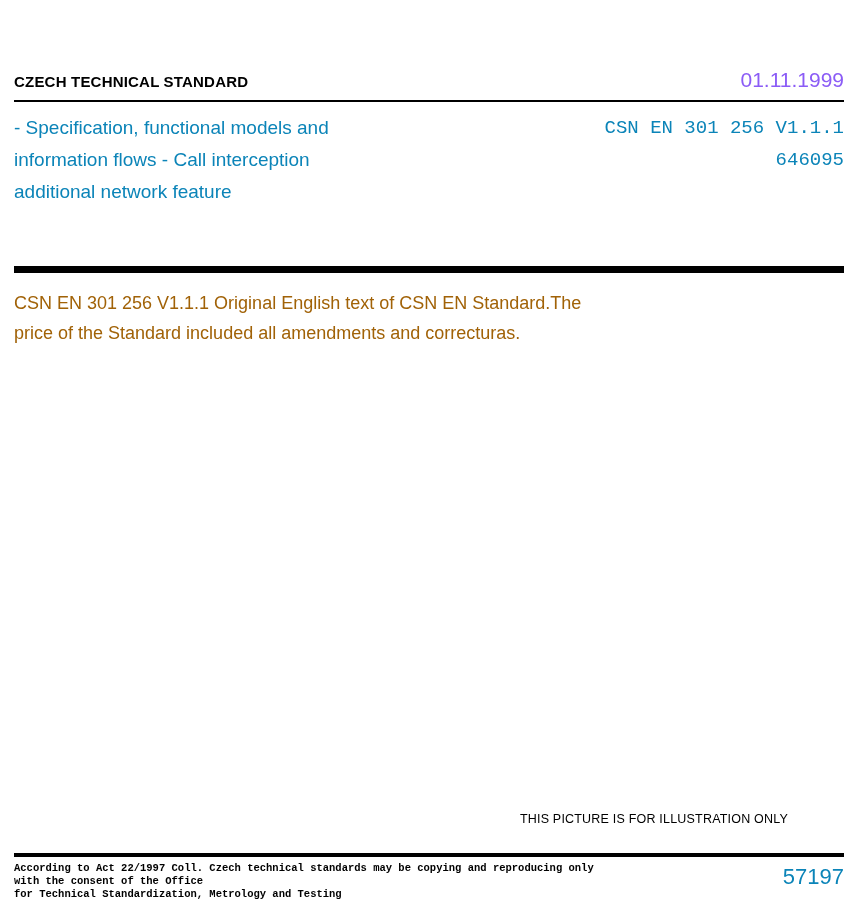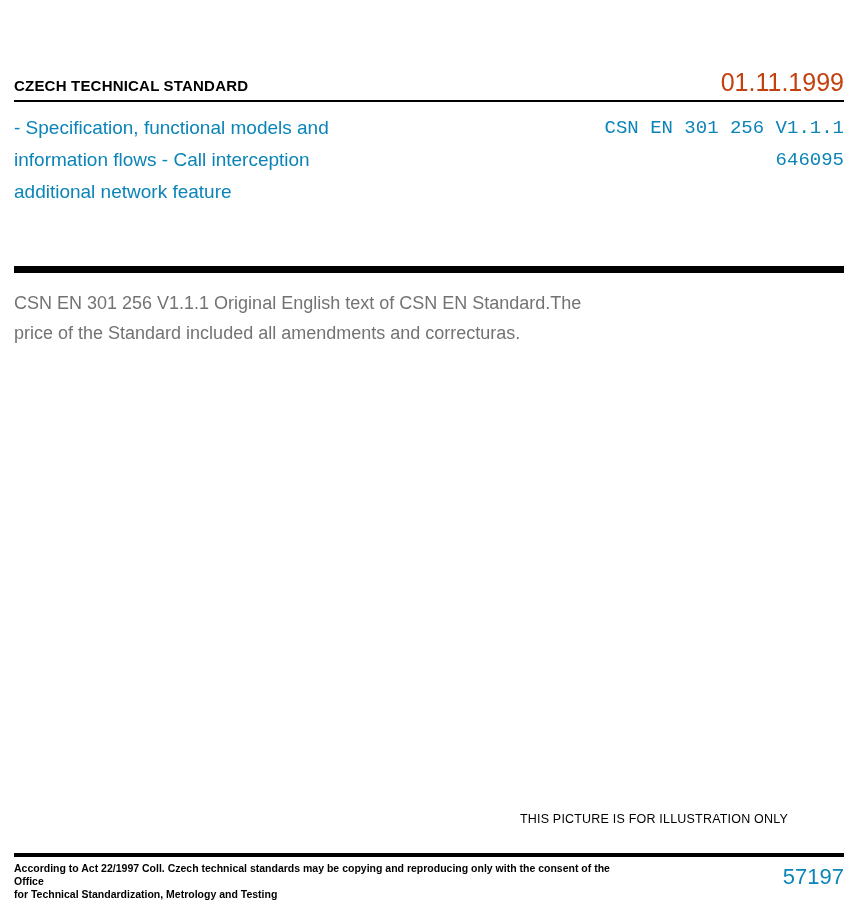--- a/index.html
+++ b/index.html
@@ -33,23 +33,23 @@
     justify-content: space-between;
   }
   .header-title {
     font-size: 15px;
     font-weight: bold;
     letter-spacing: 0.2px;
     color: #000000;
     white-space: nowrap;
   }
   .header-date {
-    font-size: 25px;
+    font-size: 21px;
     font-weight: normal;
-    color: #c2410c;
+    color: #8b5cf6;
     white-space: nowrap;
   }
   .rule-thin {
     position: absolute;
     left: 14px;
     top: 100px;
     width: 830px;
     height: 2px;
     background: #000000;
   }
@@ -93,21 +93,21 @@
   }
   
   .abstract {
     position: absolute;
     left: 14px;
     top: 288px;
     width: 740px;
   }
   .abstract .line {
     font-size: 18px;
-    color: #737373;
+    color: #a16207;
     line-height: 30px;
   }
   
   .illustration-note {
     position: absolute;
     left: 0;
     top: 812px;
     width: 788px;
     text-align: right;
     font-size: 12.5px;
@@ -132,20 +132,21 @@
     display: flex;
     justify-content: space-between;
     align-items: flex-start;
   }
   .footer-note {
     width: 600px;
     font-size: 10.5px;
     font-weight: bold;
     line-height: 13px;
     color: #000000;
+    font-family: Liberation Mono, monospace;
   }
   .footer-number {
     font-size: 22px;
     color: #0b84b8;
     white-space: nowrap;
     padding-top: 2px;
     margin-left: 30px;
   }
 </style>
 </head>

